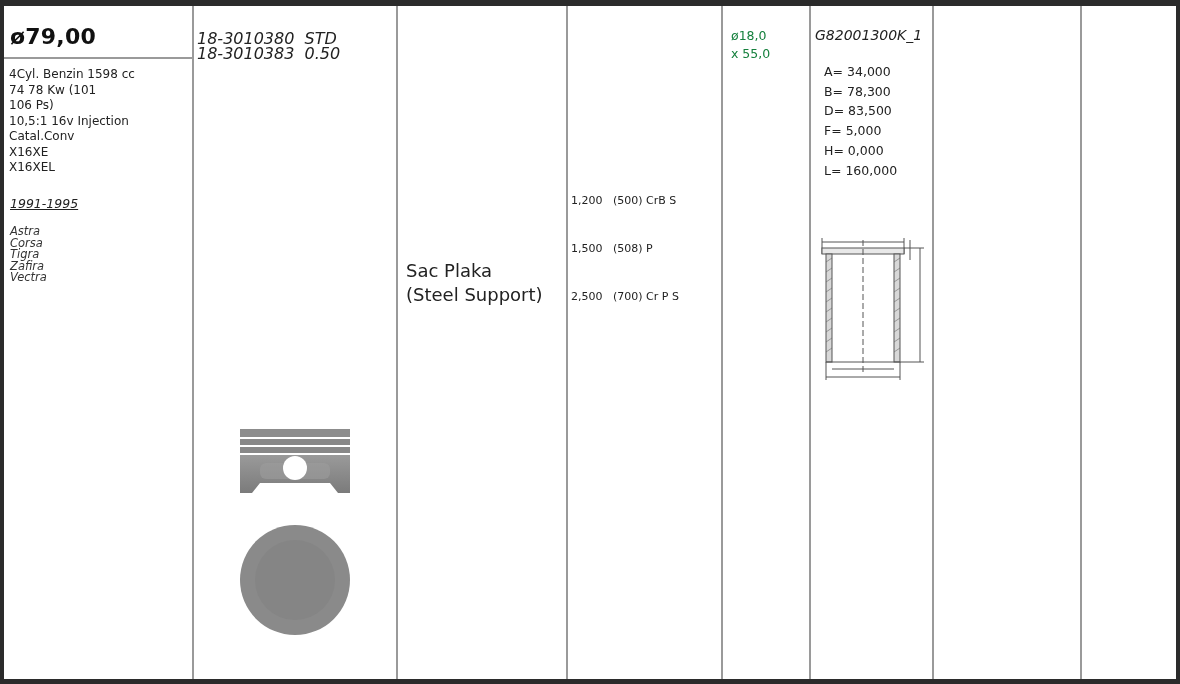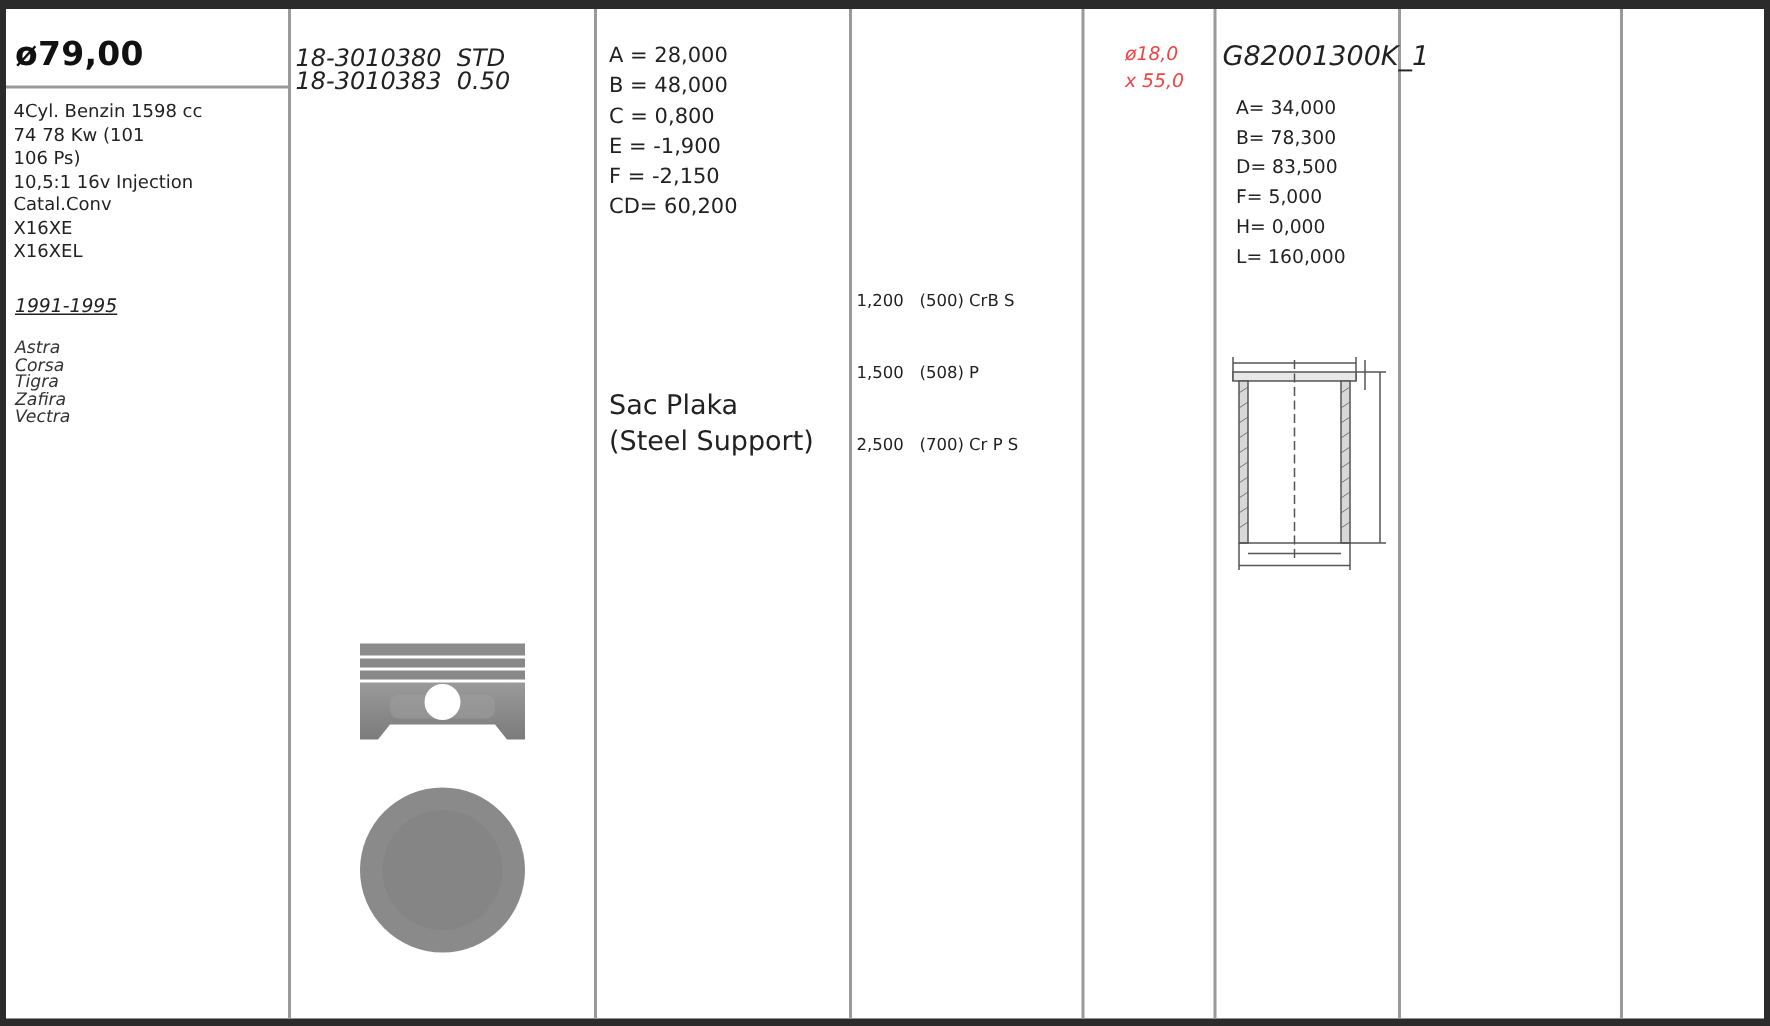--- a/index.html
+++ b/index.html
@@ -14,22 +14,22 @@
     .hline { position: absolute; height: 2px; background: #9a9a9a; }
     .title { position: absolute; left: 10px; top: 24px; font-size: 22px; font-weight: bold; color: #111; letter-spacing: 0.2px; }
     .spec { position: absolute; left: 9px; top: 67px; font-size: 12px; line-height: 15.5px; color: #222; }
     .years { position: absolute; left: 10px; top: 196px; font-size: 12.5px; font-style: italic; text-decoration: underline; color: #222; }
     .models { position: absolute; left: 10px; top: 226px; font-size: 11.5px; font-style: italic; line-height: 11.5px; color: #333; }
     .partno { position: absolute; left: 197px; font-size: 16px; font-style: italic; color: #222; white-space: pre; text-align: right; }
     .ring { position: absolute; left: 406px; font-size: 14px; color: #222; line-height: 20.3px; }
     .sacplaka { position: absolute; left: 406px; top: 259px; font-size: 18px; line-height: 24px; color: #222; }
     .bear { position: absolute; left: 576px; top: 26px; font-size: 14px; line-height: 20.5px; color: #222; white-space: pre; }
     .bearsub { position: absolute; left: 571px; top: 161px; font-size: 11px; line-height: 16px; color: #222; white-space: pre; }
-    .pin { position: absolute; left: 750px; top: 27px; font-size: 12.5px; line-height: 18px; color: #ef4444; font-style: italic; }
-    .liner-code { position: absolute; left: 815px; top: 27px; font-size: 18px; font-style: italic; color: #222; }
+    .pin { position: absolute; left: 731px; top: 27px; font-size: 12.5px; line-height: 18px; color: #15803d; }
+    .liner-code { position: absolute; left: 815px; top: 27px; font-size: 14px; font-style: italic; color: #222; }
     .liner-dims { position: absolute; left: 824px; top: 62px; font-size: 12.5px; line-height: 19.7px; color: #222; }
     .diagram { position: absolute; }
   </style>
 </head>
 <body>
 
 <div class="frame">
   <div class="topbar"></div>
   <div class="bottombar"></div>
   <div class="leftbar"></div>
@@ -81,28 +81,20 @@
     <circle cx="65" cy="43" r="12" fill="#ffffff"></circle>
   </svg>
 
   <svg class="diagram" style="left:236px; top:524px" width="118" height="112" viewBox="0 0 118 112">
     <circle cx="59" cy="56" r="55" fill="#8a8a8a"></circle>
     <path d="M22 50 A40 40 0 0 1 96 50" fill="none" stroke="#9e9e9e" stroke-width="3"></path>
     <path d="M22 62 A40 40 0 0 0 96 62" fill="none" stroke="#9e9e9e" stroke-width="3"></path>
     <circle cx="59" cy="56" r="40" fill="#858585"></circle>
   </svg>
 
-  <div class="ring" style="top:27px">
-    <div>A  = 28,000</div>
-    <div>B  = 48,000</div>
-    <div>C  = 0,800</div>
-    <div>E  = -1,900</div>
-    <div>F  = -2,150</div>
-    <div>CD= 60,200</div>
-  </div>
   <div class="sacplaka">
     <div>Sac Plaka</div>
     <div>(Steel Support)</div>
   </div>
 
   <div class="bearsub">
     <div>1,200   (500) CrB S</div>
     <div>1,500   (508) P</div>
     <div>2,500   (700) Cr P S</div>
   </div>

